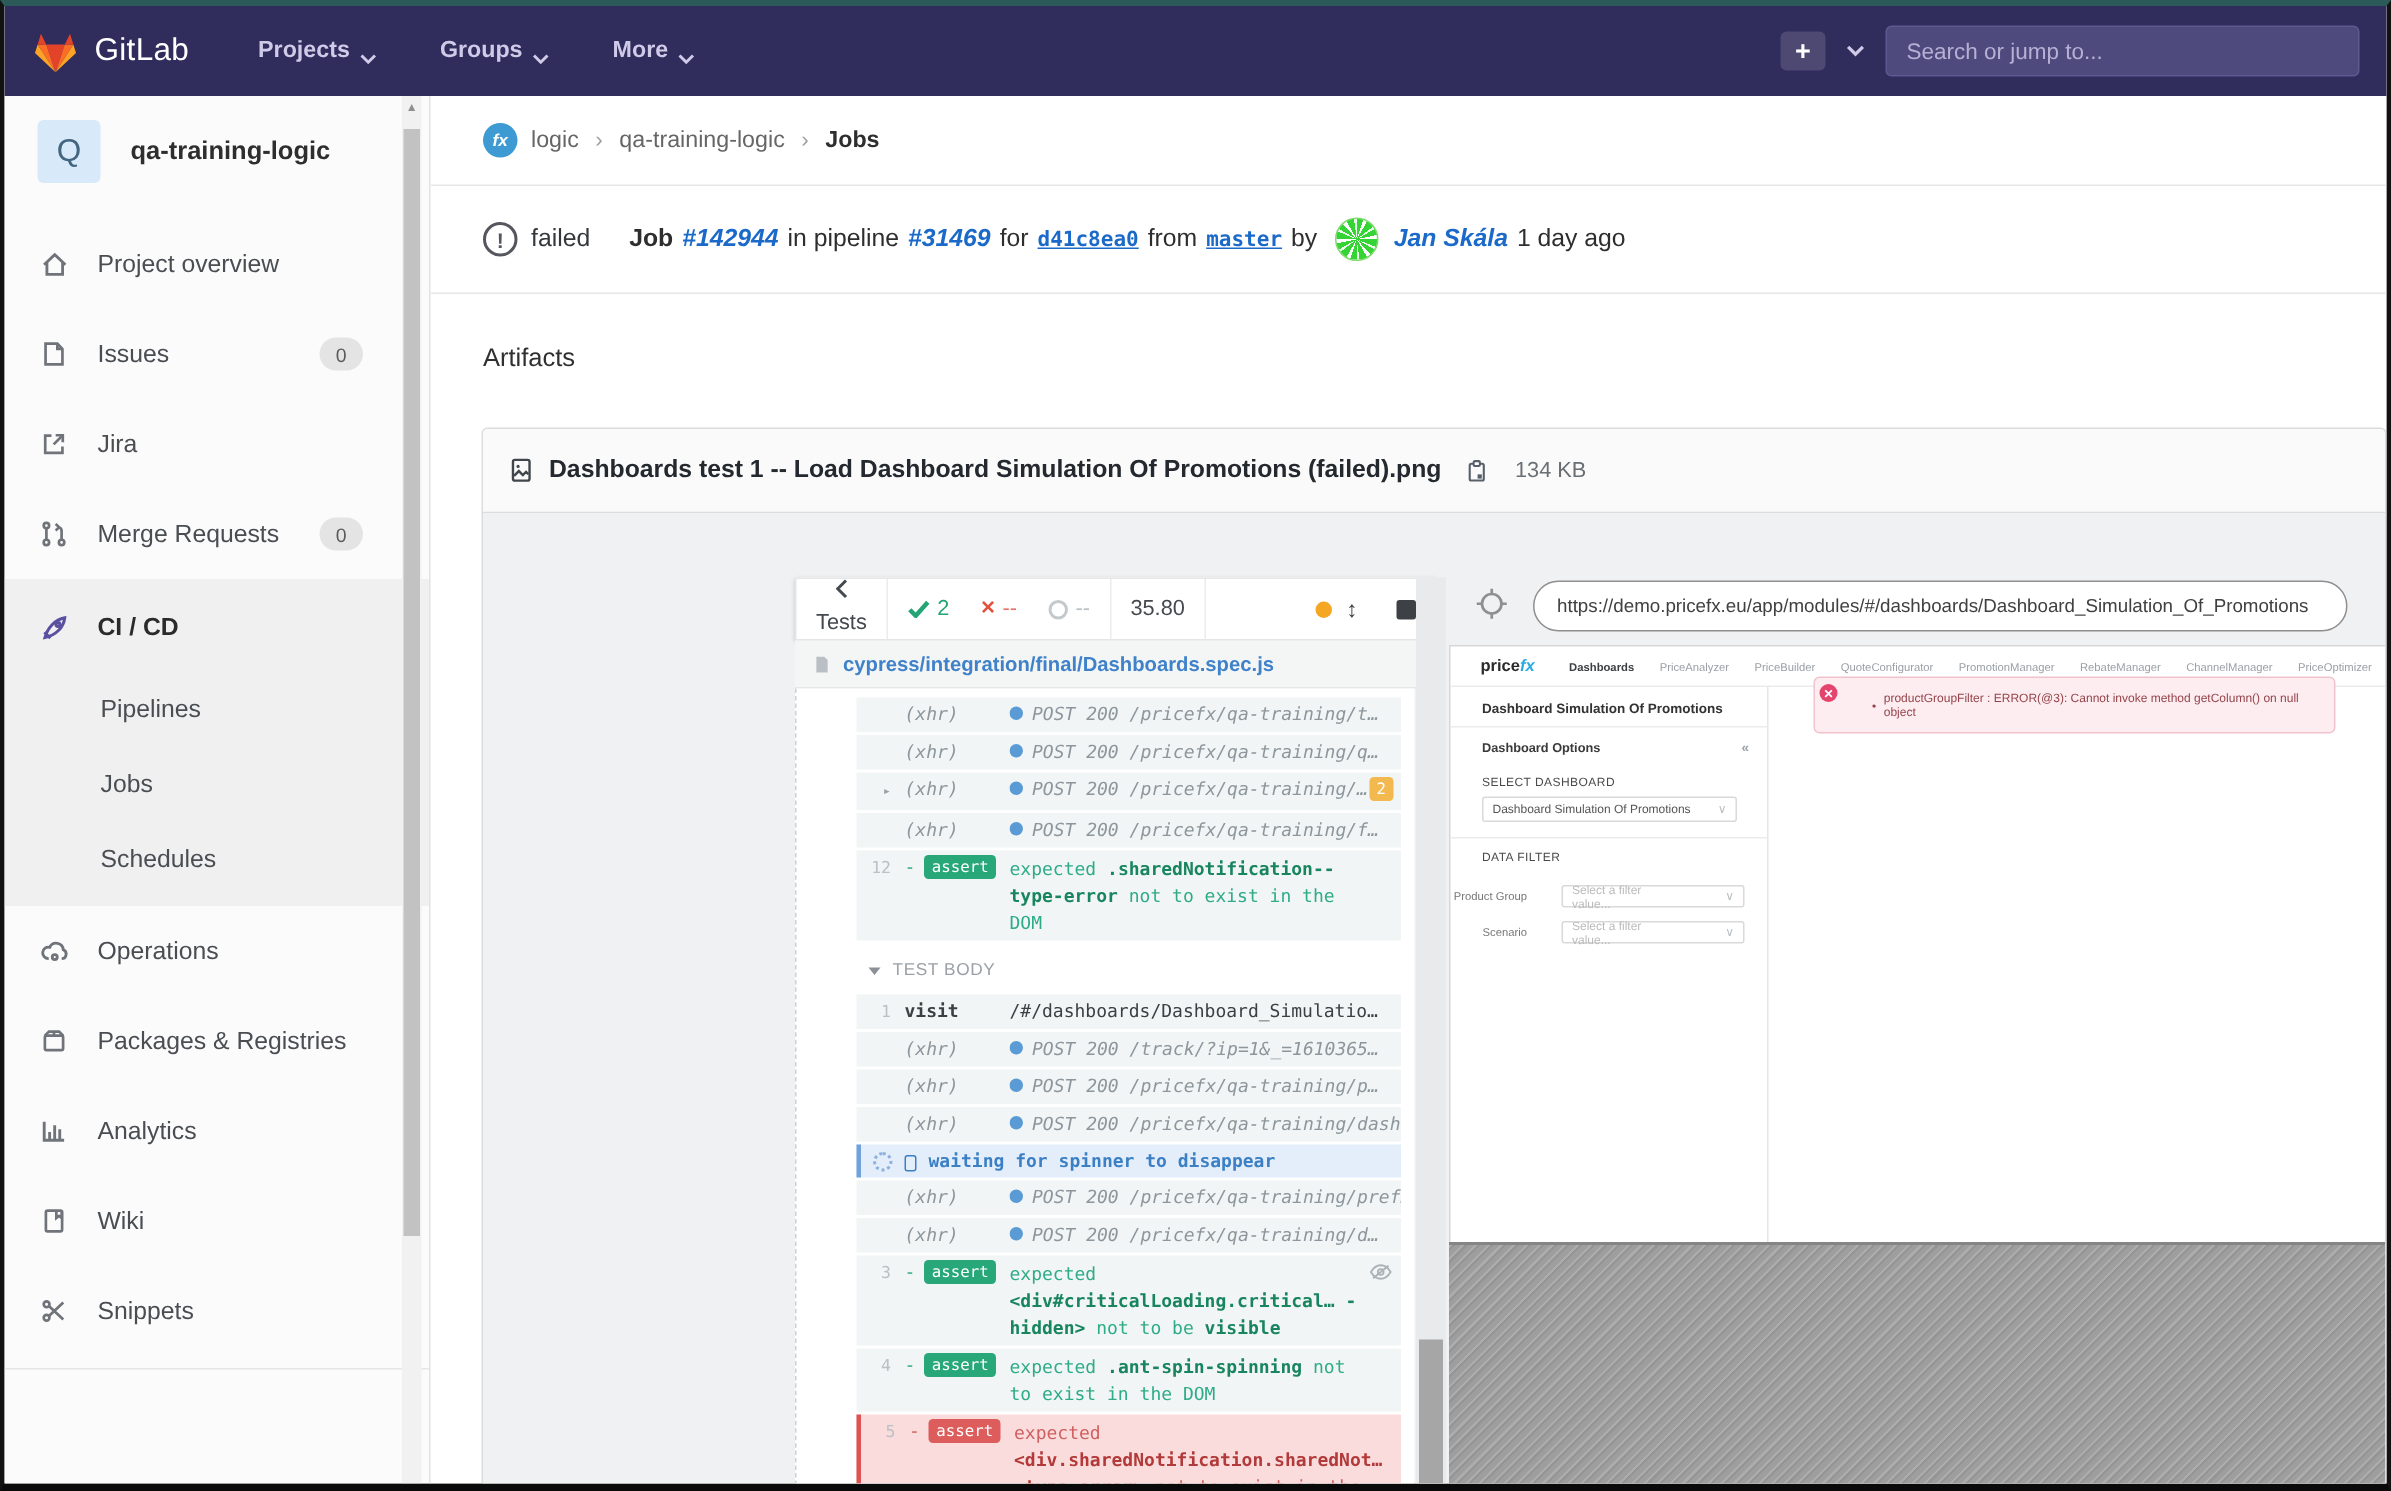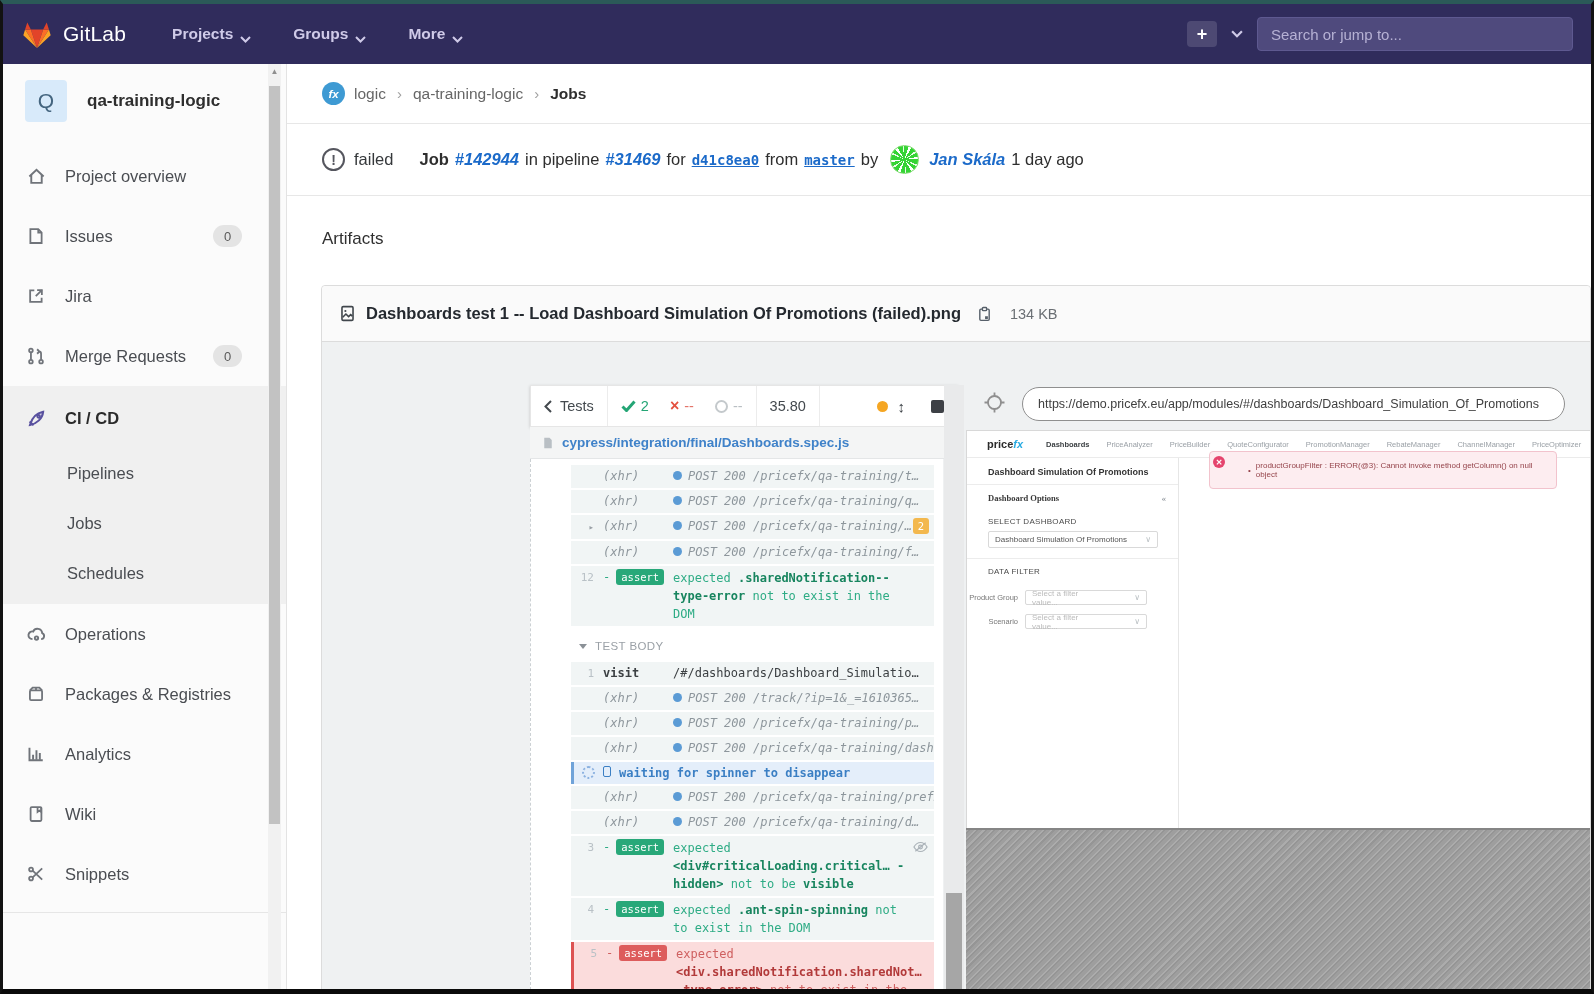--- a/index.html
+++ b/index.html
@@ -81,21 +81,21 @@
   .artifact-size { color:#6a6f74; font-size:14.5px; margin-left:8px; }
   .clip-icon { margin-left:6px; display:flex; }
 
   .artifact-body { position:relative; height:648px; background:#eff1f2; overflow:hidden; }
 
   
   .cy-toolbar { position:absolute; left:208px; top:43px; width:428px; height:42px; background:#fff;
     border:1px solid #e6e6e6; box-shadow:0 1px 3px rgba(0,0,0,.18); display:flex; align-items:stretch;
     font-size:14.5px; color:#43494e; }
   .cy-seg { display:flex; align-items:center; padding:0 13px; border-right:1px solid #ececec; gap:9px; }
-  .cy-back { gap:8px; cursor:pointer; }
+  .cy-back { gap:8px; cursor:pointer;flex-direction:column; }
   .stat { display:flex; align-items:center; gap:5px; margin-right:12px; }
   .stat:last-child { margin-right:0; }
   .stat .ok-n { color:#24a575; }
   .stat .err { color:#e4513f; font-weight:bold; font-size:16px; }
   .stat .err-n { color:#e4756a; }
   .circ { width:13px; height:13px; border:2px solid #c4c9cc; border-radius:50%; }
   .stat .pend-n { color:#b9bfc3; }
   .cy-time { color:#43494e; }
   .cy-right { margin-left:auto; display:flex; align-items:center; gap:10px; padding-right:13px; }
   .orange-dot { width:11px; height:11px; border-radius:50%; background:#f5a623; }
@@ -126,21 +126,21 @@
   .lr.assert .msg { font-style:normal; white-space:normal; color:#2eac85; line-height:18px; padding-right:18px; }
   .lr.assert .msg b { color:#18855f; }
   .lr.fail { background:#fbdcdc; border-left:3px solid #dd5252; width:363px; }
   .lr.fail .nm { color:#cf6060; }
   .lr.fail .abadge { background:#dd5c5c; }
   .lr.fail .msg { color:#cf6060; }
   .lr.fail .msg b { color:#b23a3a; }
   .section-head { display:flex; align-items:center; gap:8px; color:#9aa0a6; font-size:11.5px;
     letter-spacing:.4px; margin:14px 0 10px 8px; }
   .tri { width:0; height:0; border-left:4px solid transparent; border-right:4px solid transparent; border-top:5px solid #8b9197; }
-  .lr.waiting { background:#e4eefa; border-left:3px solid #70a3d9; align-items:flex-start; gap:8px; padding:4px 0; }
+  .lr.waiting { background:#e4eefa; border-left:3px solid #70a3d9; align-items:flex-end; gap:8px; padding:4px 0; }
   .lr.waiting .spin { width:13px; height:13px; border:2px dotted #8bb1e0; border-radius:50%; margin-left:8px; flex:none; }
   .wait-glyph { width:8px; height:11px; border:1.5px solid #3b7fc4; border-radius:2px; flex:none; }
   .lr.waiting .wtxt { color:#3b7fc4; font-weight:bold; font-size:12px; }
   .eye { position:absolute; right:6px; top:5px; }
 
   
   .crosshair { position:absolute; left:662px; top:50px; }
   .urlbar { position:absolute; left:700px; top:45px; width:543px; height:34px; border:1px solid #8f8f8f;
     border-radius:17px; background:#fff; display:flex; align-items:center; padding:0 15px;
     font-size:12.5px; color:#404040; white-space:nowrap; overflow:hidden; }
@@ -148,30 +148,30 @@
     border:1px solid #d8d8d8; border-bottom:none; }
   .px-header { height:27px; border-bottom:1px solid #ebebeb; display:flex; align-items:center; padding:0 20px; gap:17px; }
   .px-logo { font-size:11px; font-weight:bold; color:#2b2b2b; margin-right:6px; }
   .px-logo i { color:#29abe2; font-weight:bold; }
   .px-nav { font-size:7.5px; color:#9aa0a6; }
   .px-nav.active { color:#3c4043; font-weight:bold; }
   .px-body { display:flex; height:370px; }
   .px-left { width:212px; border-right:1px solid #e6e6e6; }
   .px-title { font-size:9px; font-weight:bold; color:#333; padding:9px 0 7px 21px; border-bottom:1px solid #ececec; }
   .px-options { display:flex; font-size:8.5px; font-weight:bold; color:#3a3a3a;
-    padding:8px 12px 6px 21px;font-family:Liberation Serif, serif; }
+    padding:8px 12px 6px 21px; }
   .px-options .collapse { margin-left:auto; color:#9aa0a6; font-size:9px; }
   .px-small-label { font-size:8px; color:#4a4a4a; letter-spacing:.3px; padding:8px 0 5px 21px; }
   .px-select { margin-left:21px; width:170px; height:17px; border:1px solid #d9d9d9; border-radius:2px;
     display:flex; align-items:center; font-size:8px; color:#555; padding:0 6px; justify-content:space-between; }
   .px-select .chev { color:#b9bfc3; font-size:8px; }
   .px-divider { border-bottom:1px solid #ececec; margin-top:10px; }
   .px-filter-row { display:flex; align-items:center; margin-top:9px; }
   .px-filter-row .flabel { width:58px; text-align:right; font-size:7.5px; color:#777; padding-right:7px; }
-  .px-select.filter { margin-left:0; width:122px; height:15px; color:#bbb;gap:48px; }
+  .px-select.filter { margin-left:16px; width:122px; height:15px; color:#bbb;gap:48px; }
   .px-error { position:absolute; left:242px; top:20px; width:348px; height:38px; background:#fdedf0;
     border:1px solid #f2c3cd; border-radius:4px; display:flex; align-items:center; padding-left:38px;
     font-size:8px; color:#95444b; }
   .px-error .edot { position:absolute; left:3px; top:4px; width:12px; height:12px; background:#e5446d;
     border-radius:50%; color:#fff; font-size:8px; display:flex; align-items:center; justify-content:center; font-weight:bold; }
   .px-error .bullet { margin-right:5px; color:#95444b; }
 
   .hatch { position:absolute; left:644px; top:486px; right:0; height:162px; background:#9e9e9e;
     border-top:2px solid #858585;
     background-image:repeating-linear-gradient(135deg, rgba(255,255,255,.14) 0 1.5px, rgba(0,0,0,.06) 1.5px 3px, transparent 3px 6px); }

